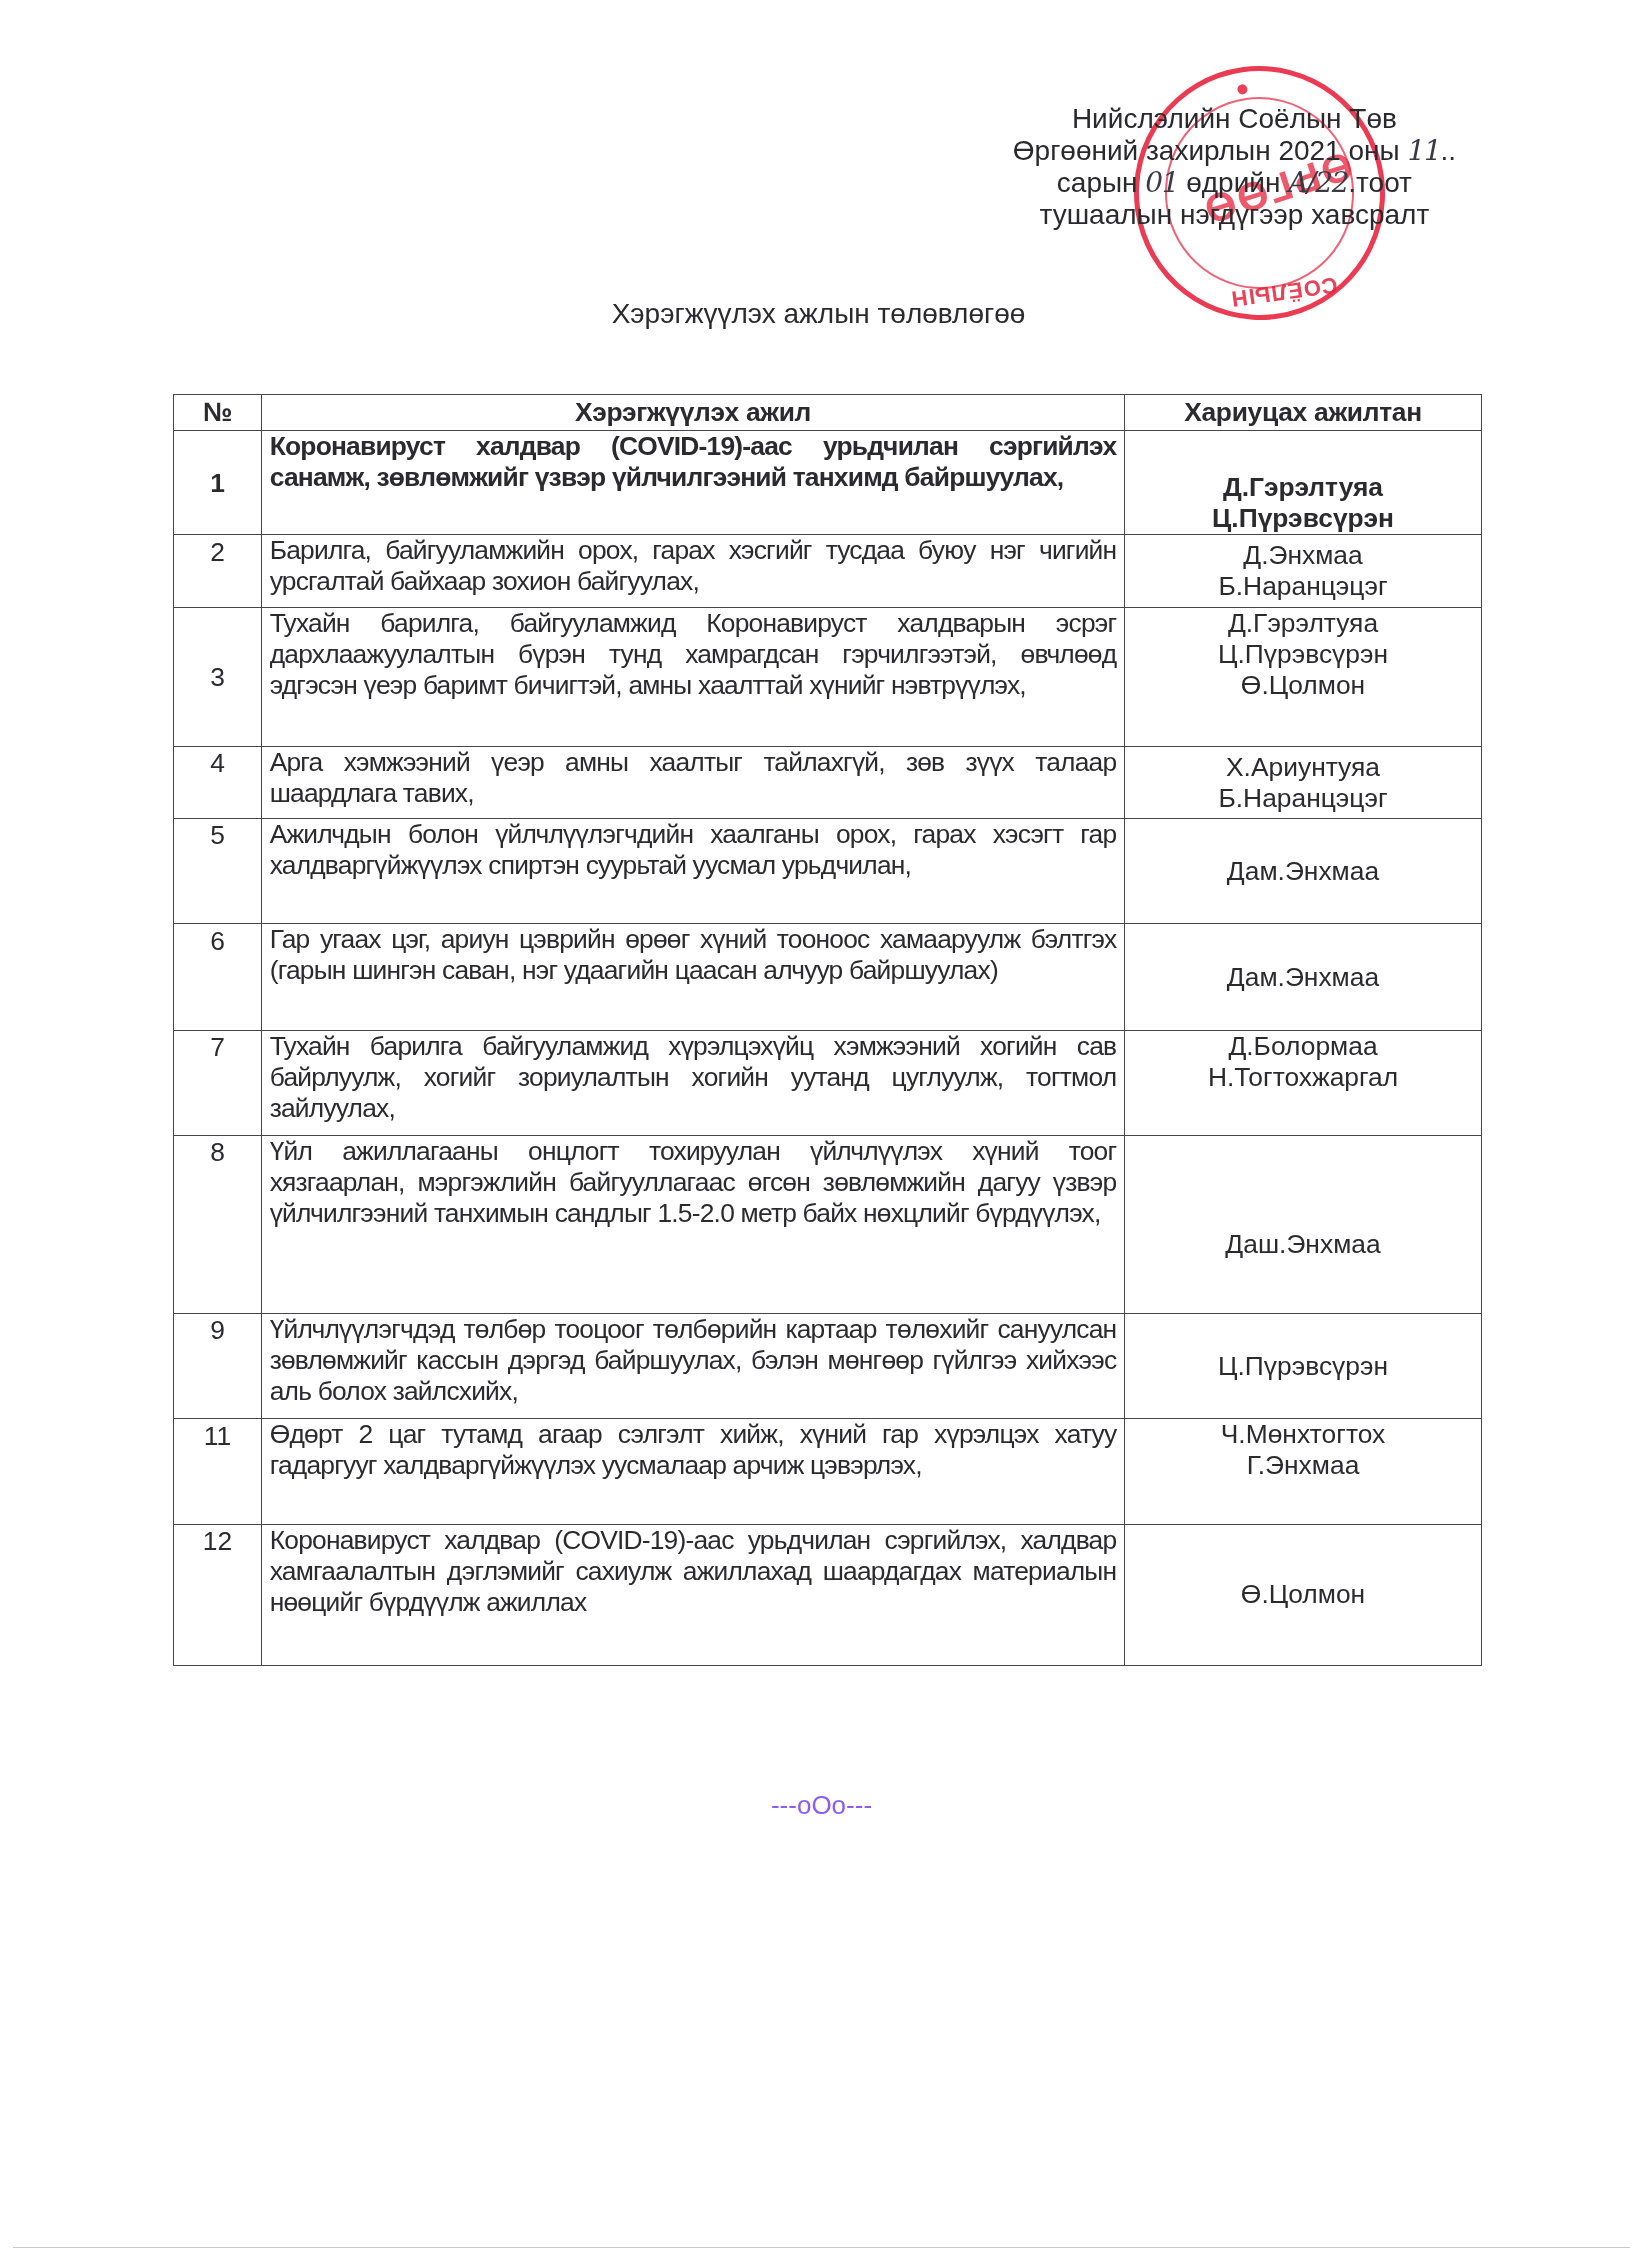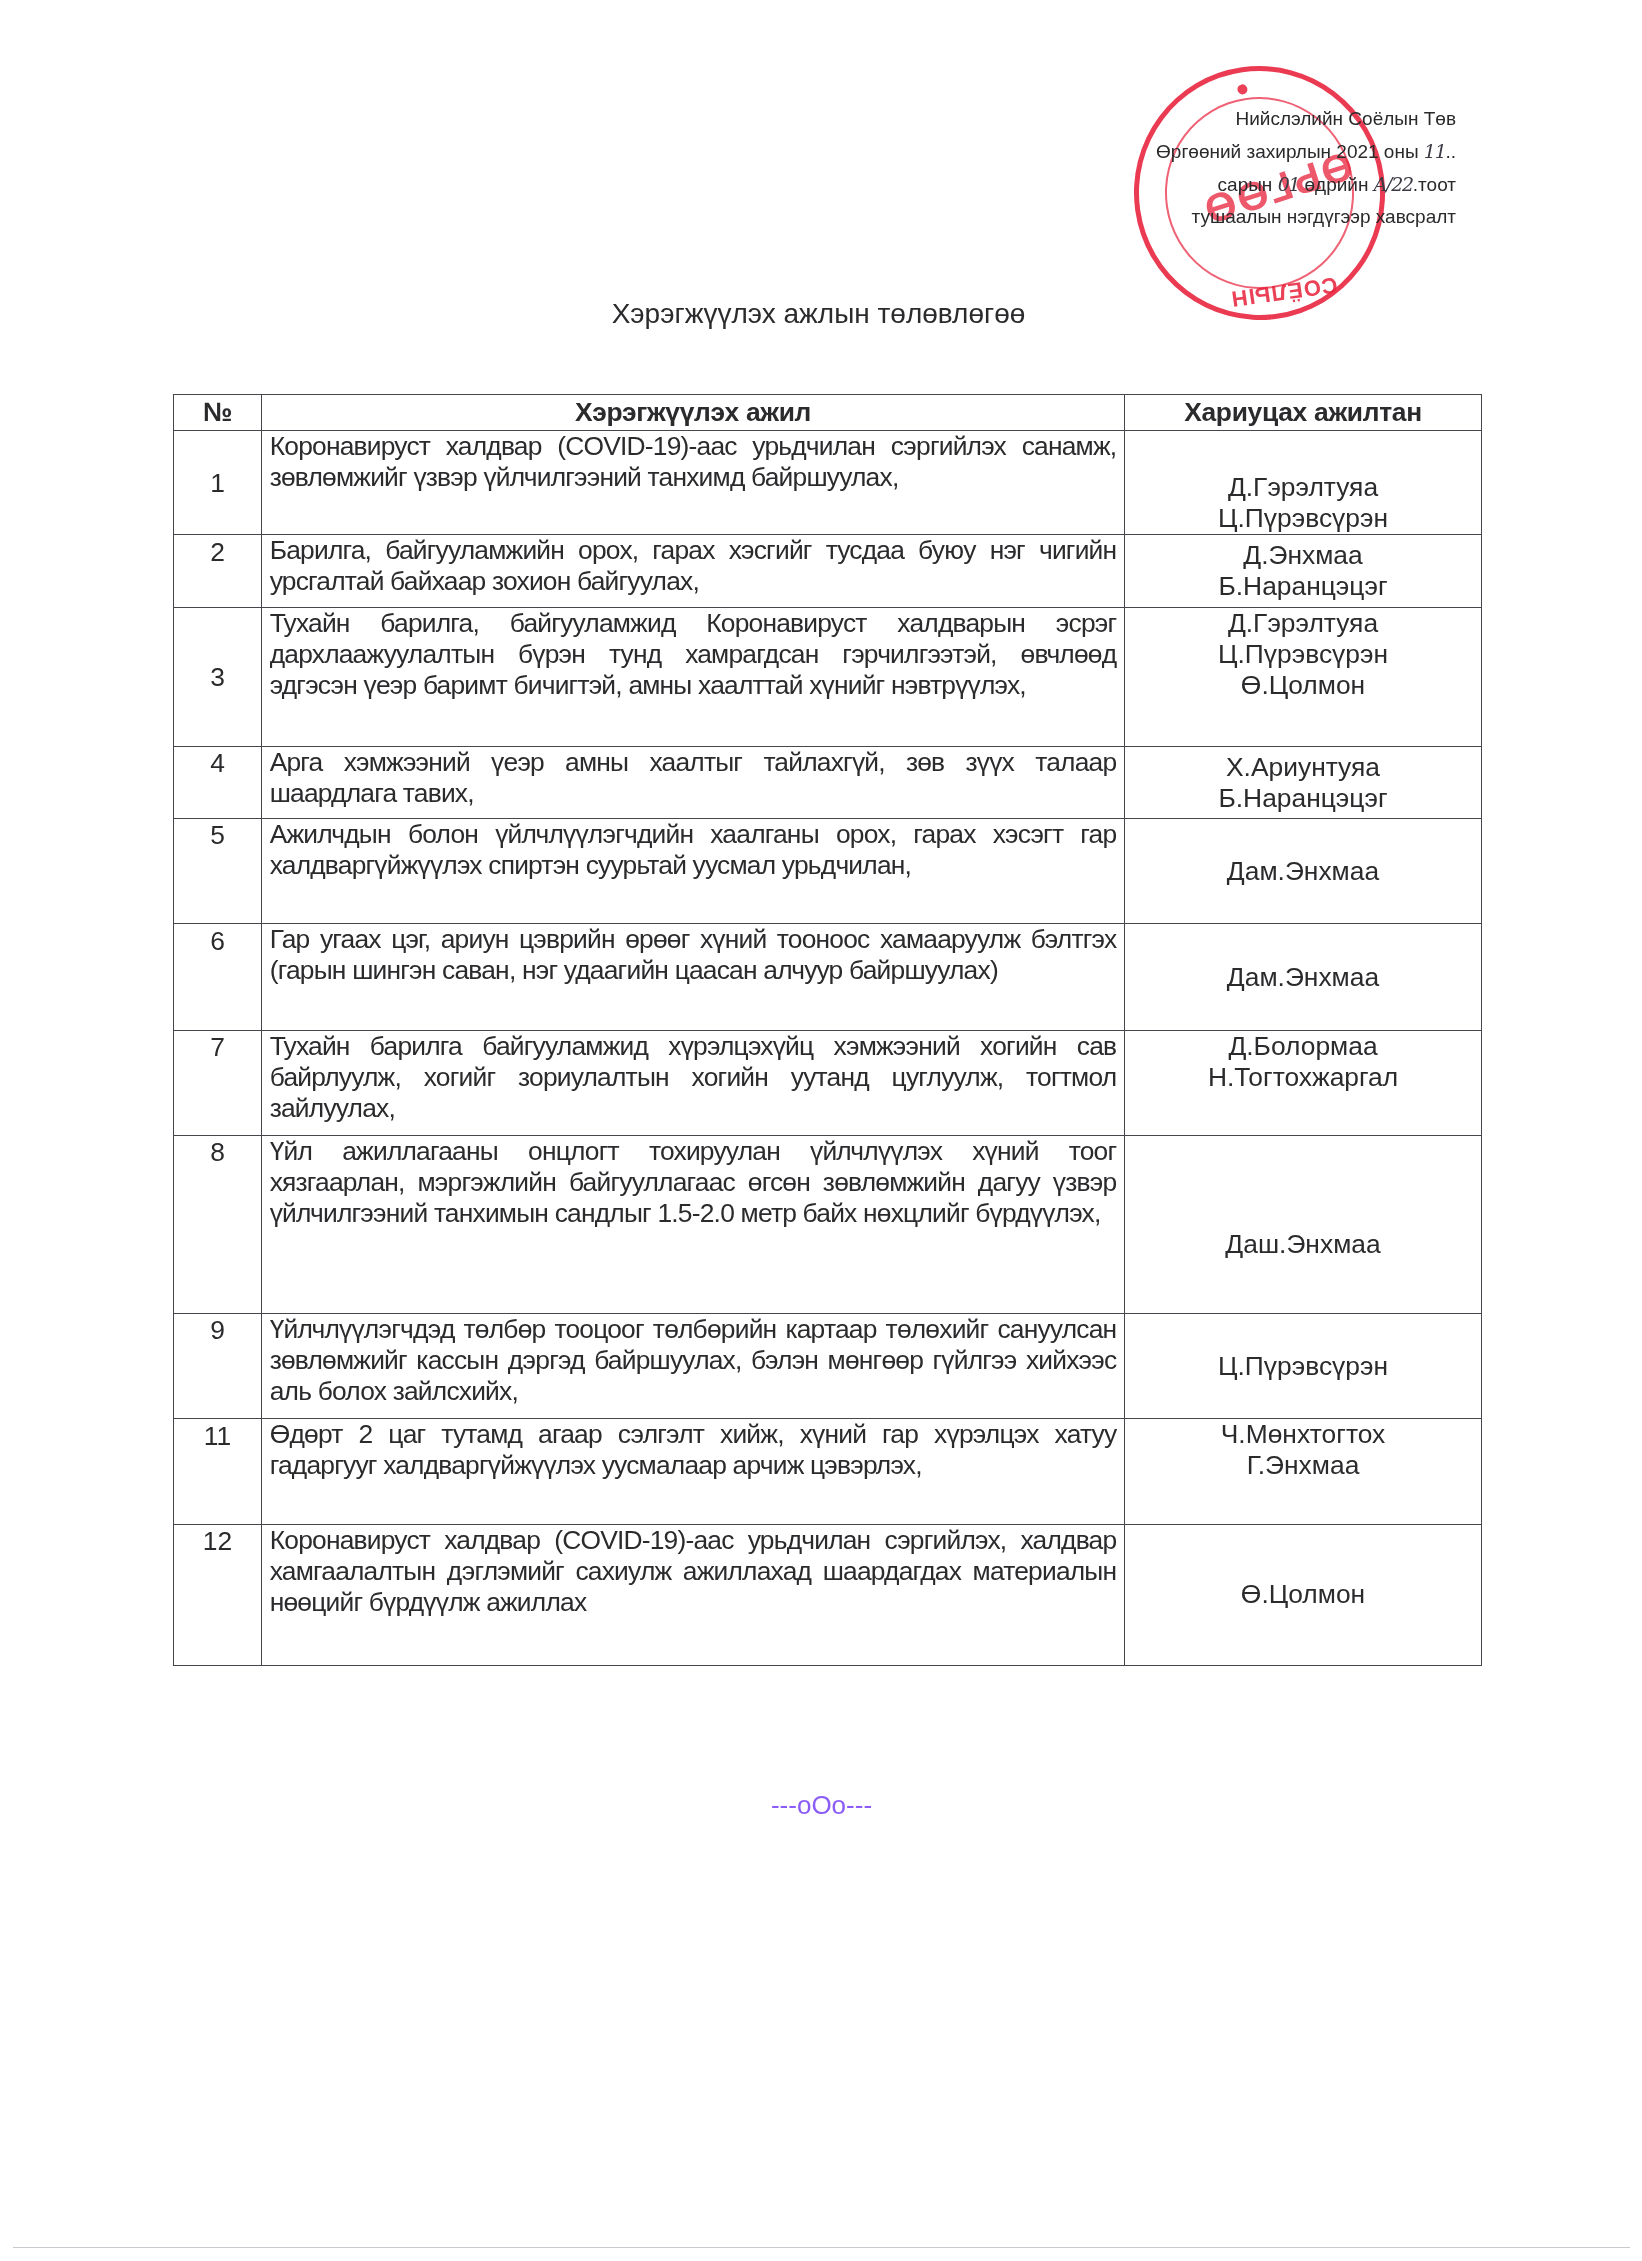--- a/index.html
+++ b/index.html
@@ -19,22 +19,22 @@
       position: absolute;
       left: 0; top: 0;
       width: 1643px; height: 2261px;
     }
 
     
     .attachment-note {
       position: absolute;
       top: 103px;
       right: 187px;
-      text-align: right;
-      font-size: 19px;
+      text-align: center;
+      font-size: 28px;
       line-height: 32px;
       color: #2a2a2d;
       z-index: 3;
     }
     .attachment-note .line { display: block; white-space: nowrap; }
     .handwritten {
       font-family: "DejaVu Serif", serif;
       font-style: italic;
       color: #3a3a44;
       letter-spacing: -1.3px;
@@ -139,21 +139,21 @@
       font-stretch: condensed;
     }
     .plan-table td.resp {
       text-align: center;
       vertical-align: middle;
     }
     .plan-table td.resp.top { vertical-align: top; }
     .resp-name { display: block; }
 
     
-    tr.r1  td { height: 102px; }
+    tr.r1  td { height: 102px; font-weight: bold; }
     tr.r2  td { height: 70px; }
     tr.r3  td { height: 137px; }
     tr.r4  td { height: 70px; }
     tr.r5  td { height: 103px; }
     tr.r6  td { height: 104px; }
     tr.r7  td { height: 103px; }
     tr.r8  td { height: 138px; }
     tr.r9  td { height: 103px; }
     tr.r10 td { height: 35px;  }
     tr.r11 td { height: 103px; }

